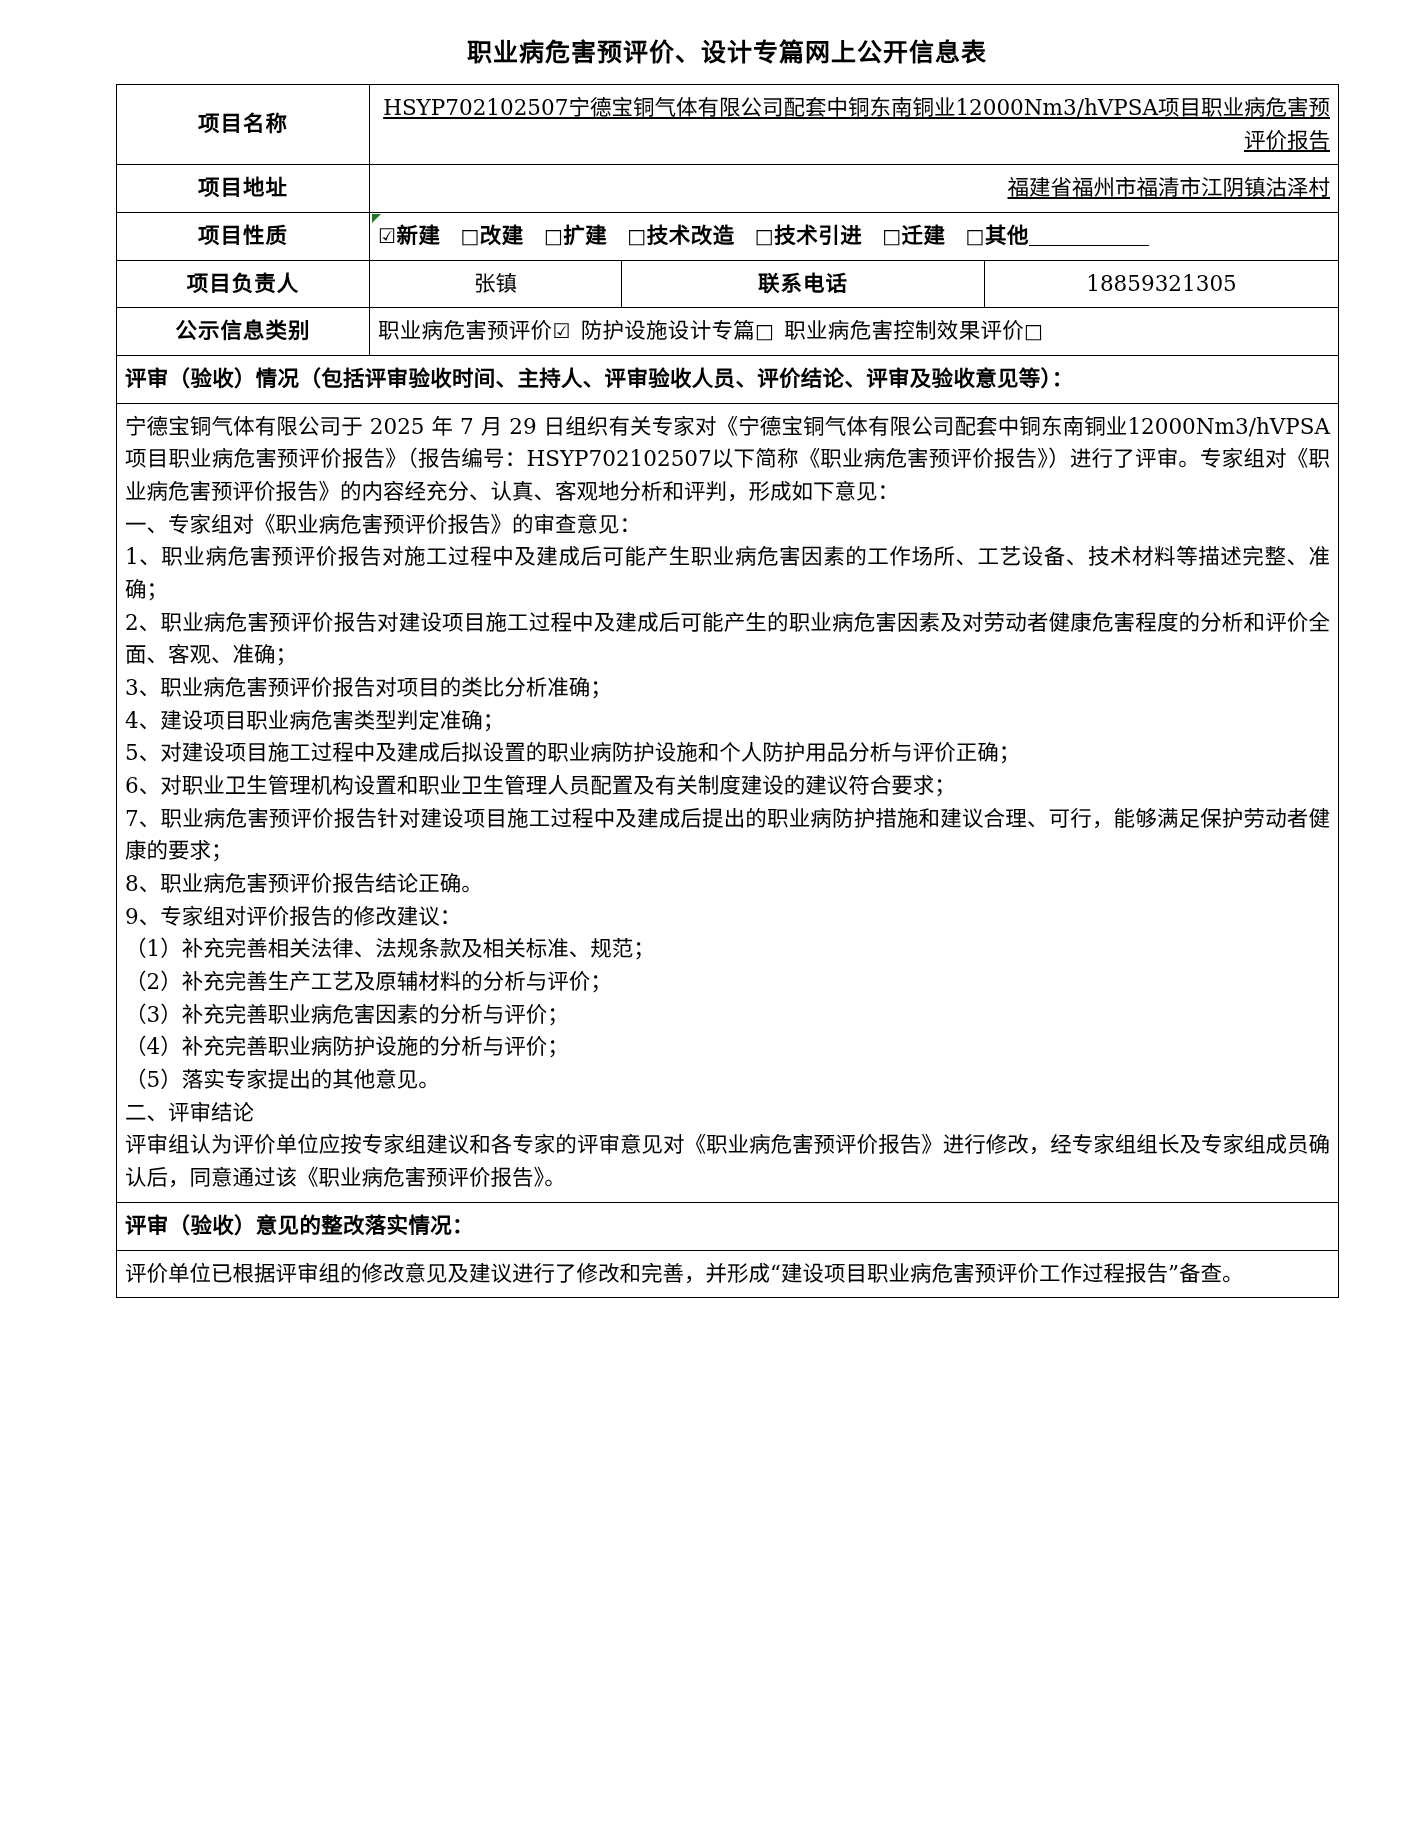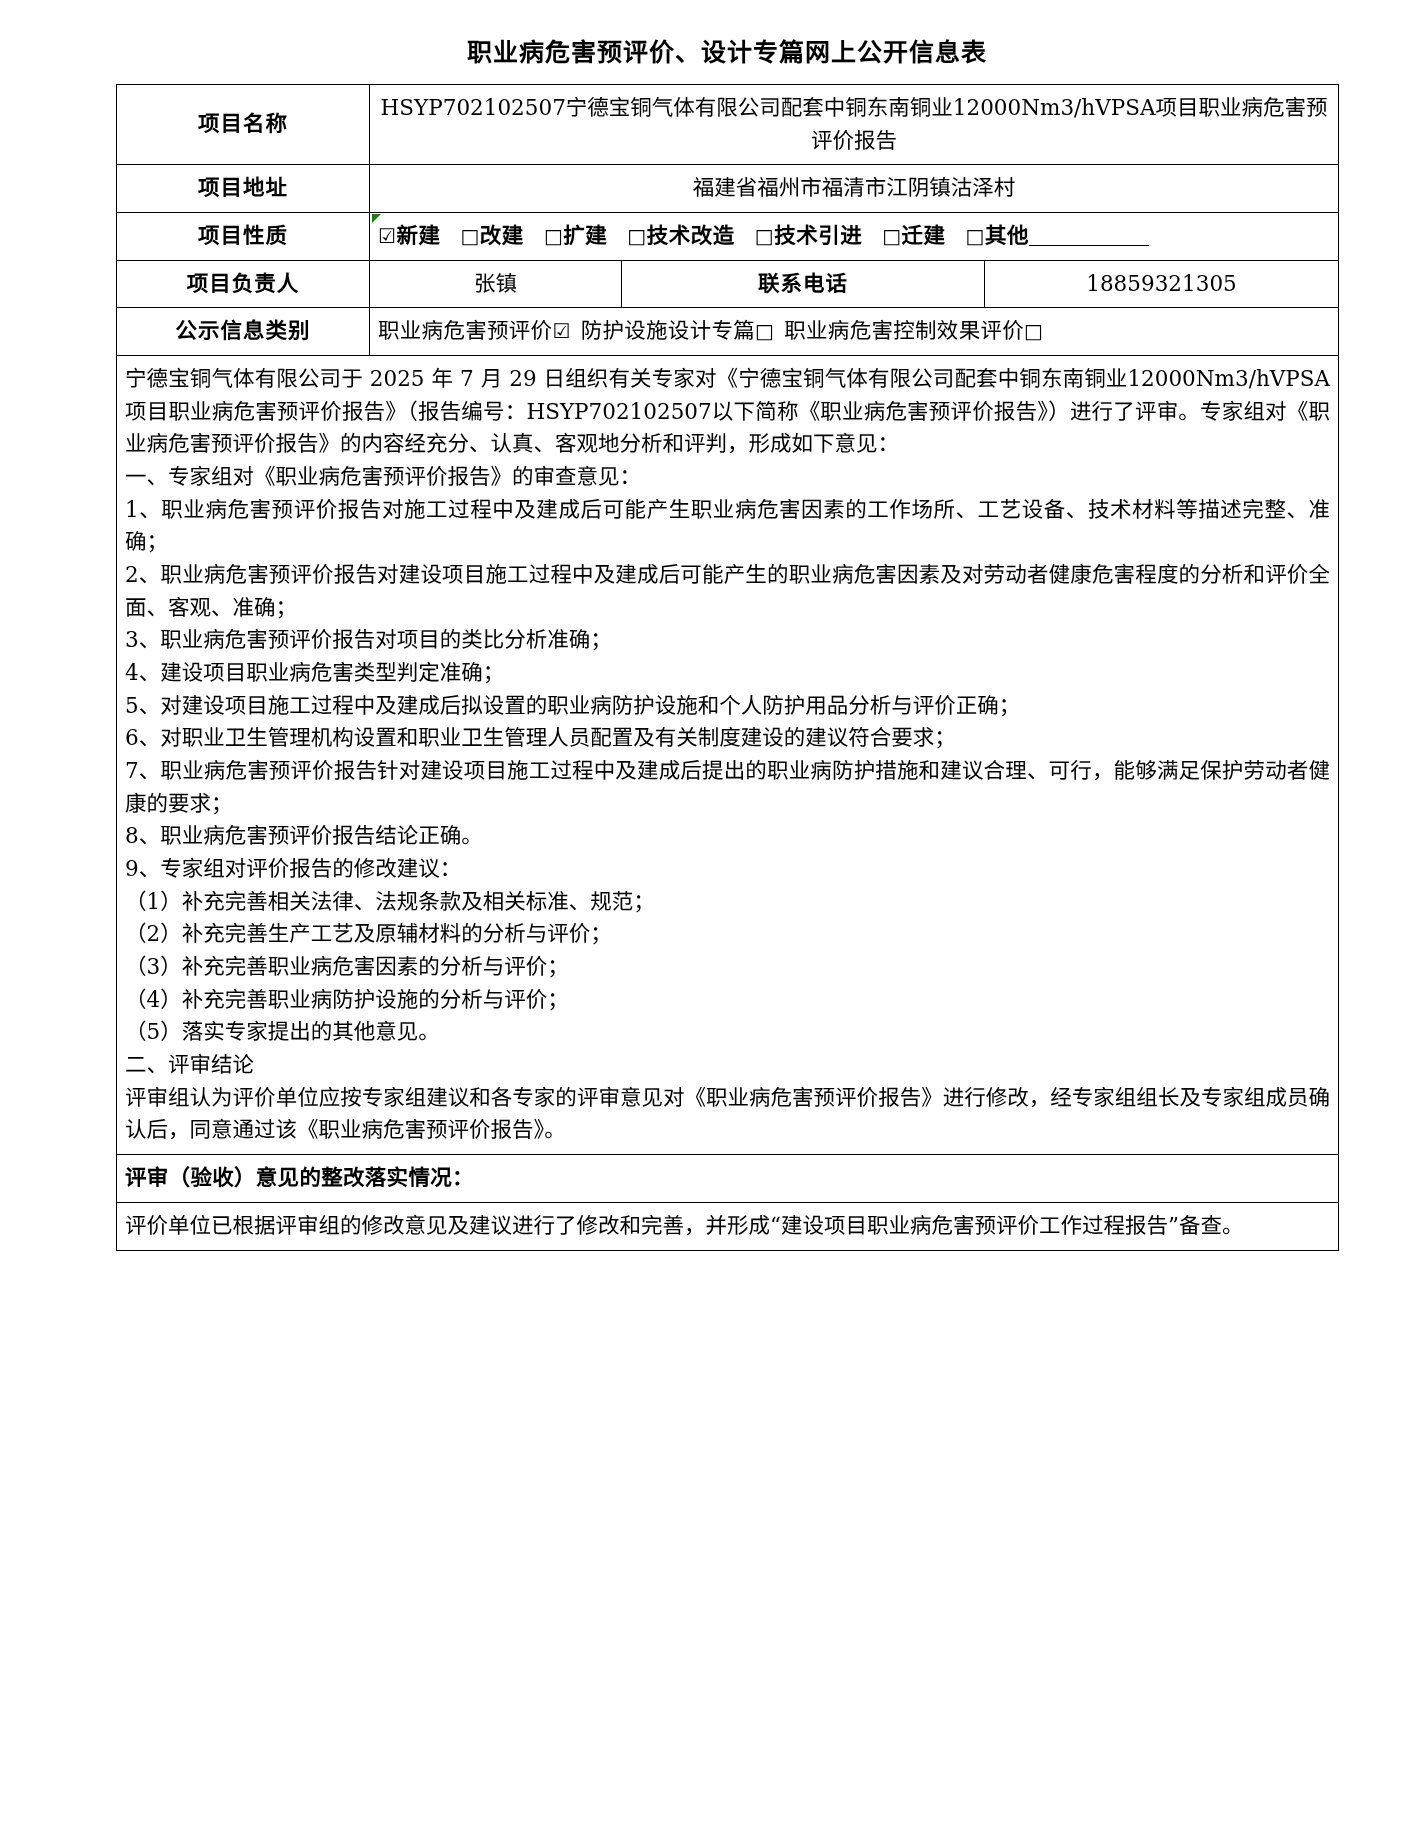--- a/index.html
+++ b/index.html
@@ -46,24 +46,25 @@
     text-align: center;
     font-weight: bold;
     font-size: 22px;
     letter-spacing: 1px;
     margin-top: 17px;
   }
   .ctr {
     text-align: center;
   }
   .val-name {
-    text-align: center;
+    text-align: right;
     font-size: 21px;
     line-height: 1.6;
     padding: 14px 10px;
+    text-decoration: underline;
   }
   .nature-cell {
     font-size: 22px;
     letter-spacing: 0.5px;
     padding: 12px 10px 12px 20px;
     position: relative;
     font-weight: bold;
   }
   .green-corner {
     position: absolute;
@@ -199,20 +200,23 @@
       </tr>
 
       <tr>
         <td class="lbl">公示信息类别</td>
         <td class="cat-cell" colspan="3">
           <span id="disclosure-options-host"><span class="catopt"><span>职业病危害预评价</span><span class="box">☑</span></span><span class="catopt"><span>防护设施设计专篇</span><span class="box">□</span></span><span class="catopt"><span>职业病危害控制效果评价</span><span class="box">□</span></span></span>
         </td>
       </tr>
 
 
+      <tr>
+        <td class="review-head" colspan="4">评审（验收）情况（包括评审验收时间、主持人、评审验收人员、评价结论、评审及验收意见等）：</td>
+      </tr>
 
       <tr>
         <td class="review-body" colspan="4">
           <span id="review-paragraphs-host"><p class="first">宁德宝铜气体有限公司于 2025 年 7 月 29 日组织有关专家对《宁德宝铜气体有限公司配套中铜东南铜业12000Nm3/hVPSA项目职业病危害预评价报告》（报告编号：HSYP702102507以下简称《职业病危害预评价报告》）进行了评审。专家组对《职业病危害预评价报告》的内容经充分、认真、客观地分析和评判，形成如下意见：</p><p>一、专家组对《职业病危害预评价报告》的审查意见：</p><p>1、职业病危害预评价报告对施工过程中及建成后可能产生职业病危害因素的工作场所、工艺设备、技术材料等描述完整、准确；</p><p>2、职业病危害预评价报告对建设项目施工过程中及建成后可能产生的职业病危害因素及对劳动者健康危害程度的分析和评价全面、客观、准确；</p><p>3、职业病危害预评价报告对项目的类比分析准确；</p><p>4、建设项目职业病危害类型判定准确；</p><p>5、对建设项目施工过程中及建成后拟设置的职业病防护设施和个人防护用品分析与评价正确；</p><p>6、对职业卫生管理机构设置和职业卫生管理人员配置及有关制度建设的建议符合要求；</p><p>7、职业病危害预评价报告针对建设项目施工过程中及建成后提出的职业病防护措施和建议合理、可行，能够满足保护劳动者健康的要求；</p><p>8、职业病危害预评价报告结论正确。</p><p>9、专家组对评价报告的修改建议：</p><p>（1）补充完善相关法律、法规条款及相关标准、规范；</p><p>（2）补充完善生产工艺及原辅材料的分析与评价；</p><p>（3）补充完善职业病危害因素的分析与评价；</p><p>（4）补充完善职业病防护设施的分析与评价；</p><p>（5）落实专家提出的其他意见。</p><p>二、评审结论</p><p>评审组认为评价单位应按专家组建议和各专家的评审意见对《职业病危害预评价报告》进行修改，经专家组组长及专家组成员确认后，同意通过该《职业病危害预评价报告》。</p></span>
         </td>
       </tr>
 
       <tr>
         <td class="rect-head" colspan="4">评审（验收）意见的整改落实情况：</td>
       </tr>

